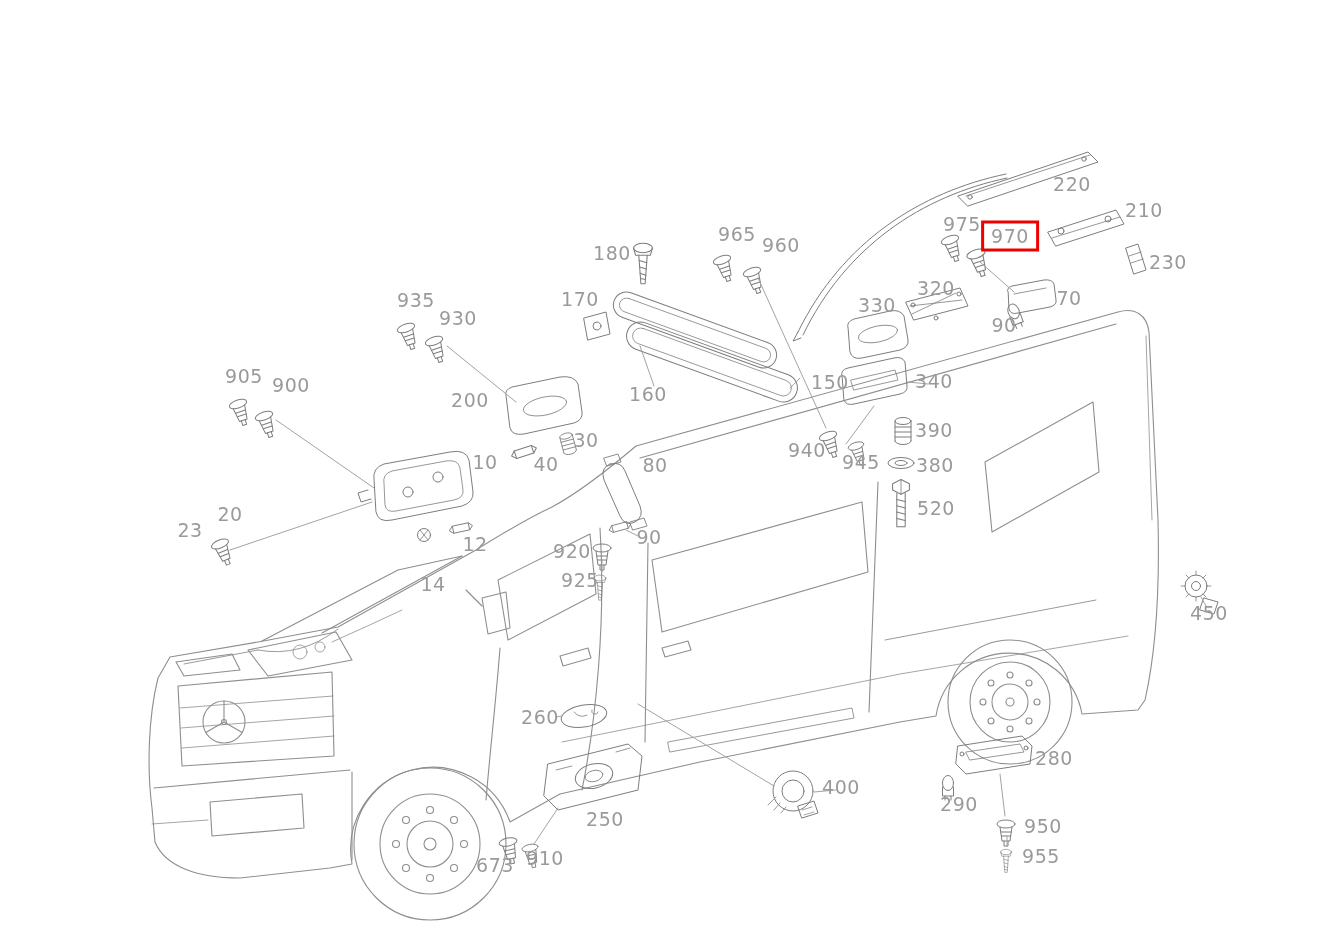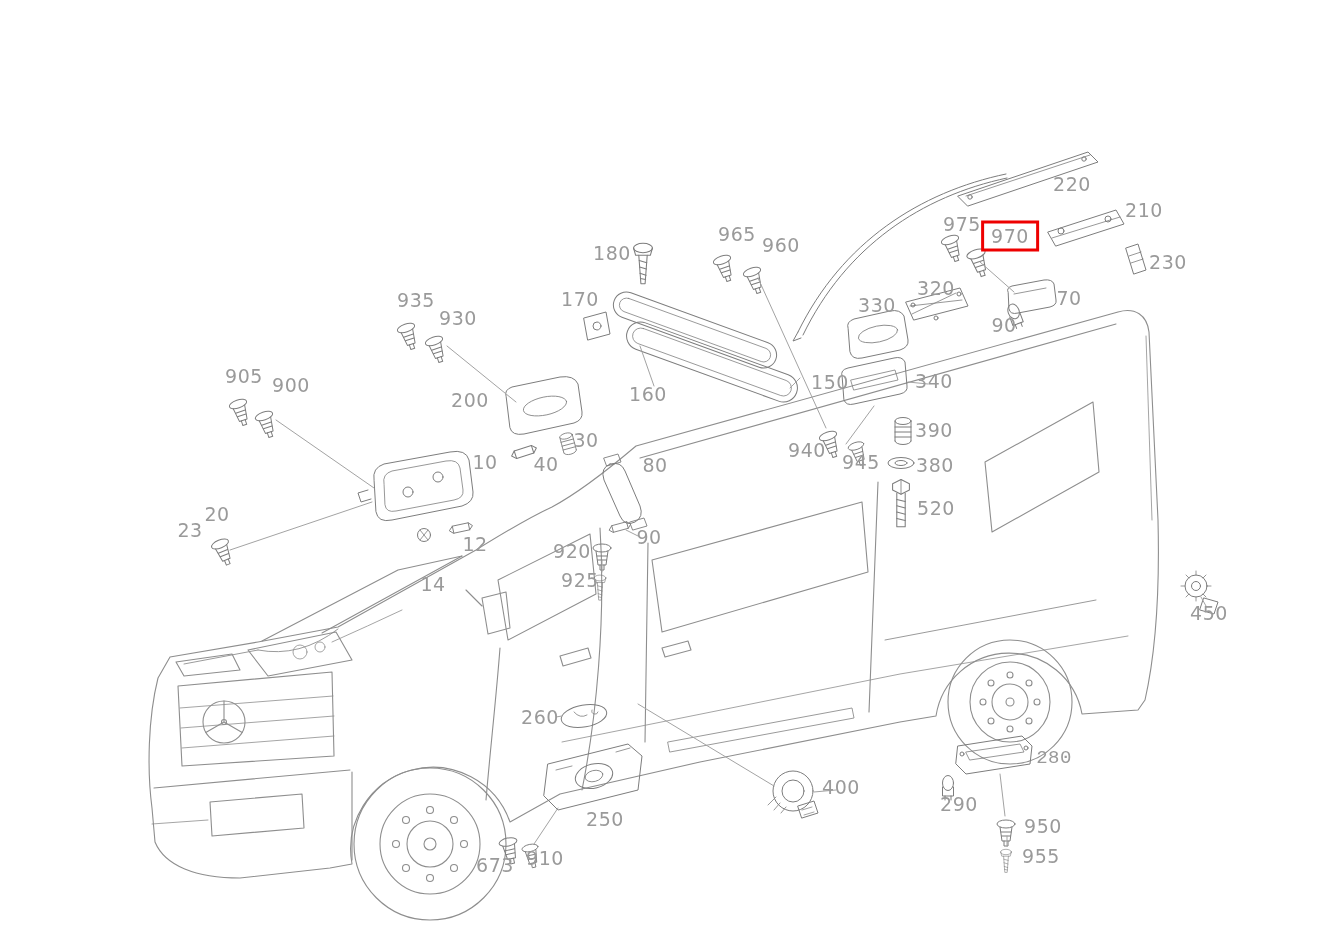--- a/index.html
+++ b/index.html
@@ -339,30 +339,30 @@
       <span class="part-label" style="left: 470px; top: 400px;">200</span>
       <span class="part-label" style="left: 934px; top: 430px;">390</span>
       <span class="part-label" style="left: 586px; top: 440px;">30</span>
       <span class="part-label" style="left: 807px; top: 450px;">940</span>
       <span class="part-label" style="left: 485px; top: 462px;">10</span>
       <span class="part-label" style="left: 861px; top: 462px;">945</span>
       <span class="part-label" style="left: 546px; top: 464px;">40</span>
       <span class="part-label" style="left: 655px; top: 465px;">80</span>
       <span class="part-label" style="left: 935px; top: 465px;">380</span>
       <span class="part-label" style="left: 936px; top: 508px;">520</span>
-      <span class="part-label" style="left: 217px; top: 514px;">20</span>
+      <span class="part-label" style="left: 230px; top: 514px;">20</span>
       <span class="part-label" style="left: 190px; top: 530px;">23</span>
       <span class="part-label" style="left: 649px; top: 537px;">90</span>
       <span class="part-label" style="left: 475px; top: 544px;">12</span>
       <span class="part-label" style="left: 572px; top: 551px;">920</span>
       <span class="part-label" style="left: 433px; top: 552px; margin-top: 32px;">14</span>
       <span class="part-label" style="left: 580px; top: 580px;">925</span>
       <span class="part-label" style="left: 1209px; top: 613px;">450</span>
       <span class="part-label" style="left: 540px; top: 717px;">260</span>
-      <span class="part-label" style="left: 1054px; top: 758px; font-family: Liberation Mono, monospace;">280</span>
+      <span class="part-label" style="left: 1054px; top: 758px;">280</span>
       <span class="part-label" style="left: 841px; top: 787px;">400</span>
       <span class="part-label" style="left: 959px; top: 804px;">290</span>
       <span class="part-label" style="left: 605px; top: 819px;">250</span>
       <span class="part-label" style="left: 1043px; top: 826px;">950</span>
       <span class="part-label" style="left: 1041px; top: 856px;">955</span>
       <span class="part-label" style="left: 545px; top: 858px;">910</span>
       <span class="part-label" style="left: 495px; top: 865px;">673</span>
     </div>
 
 </div>

